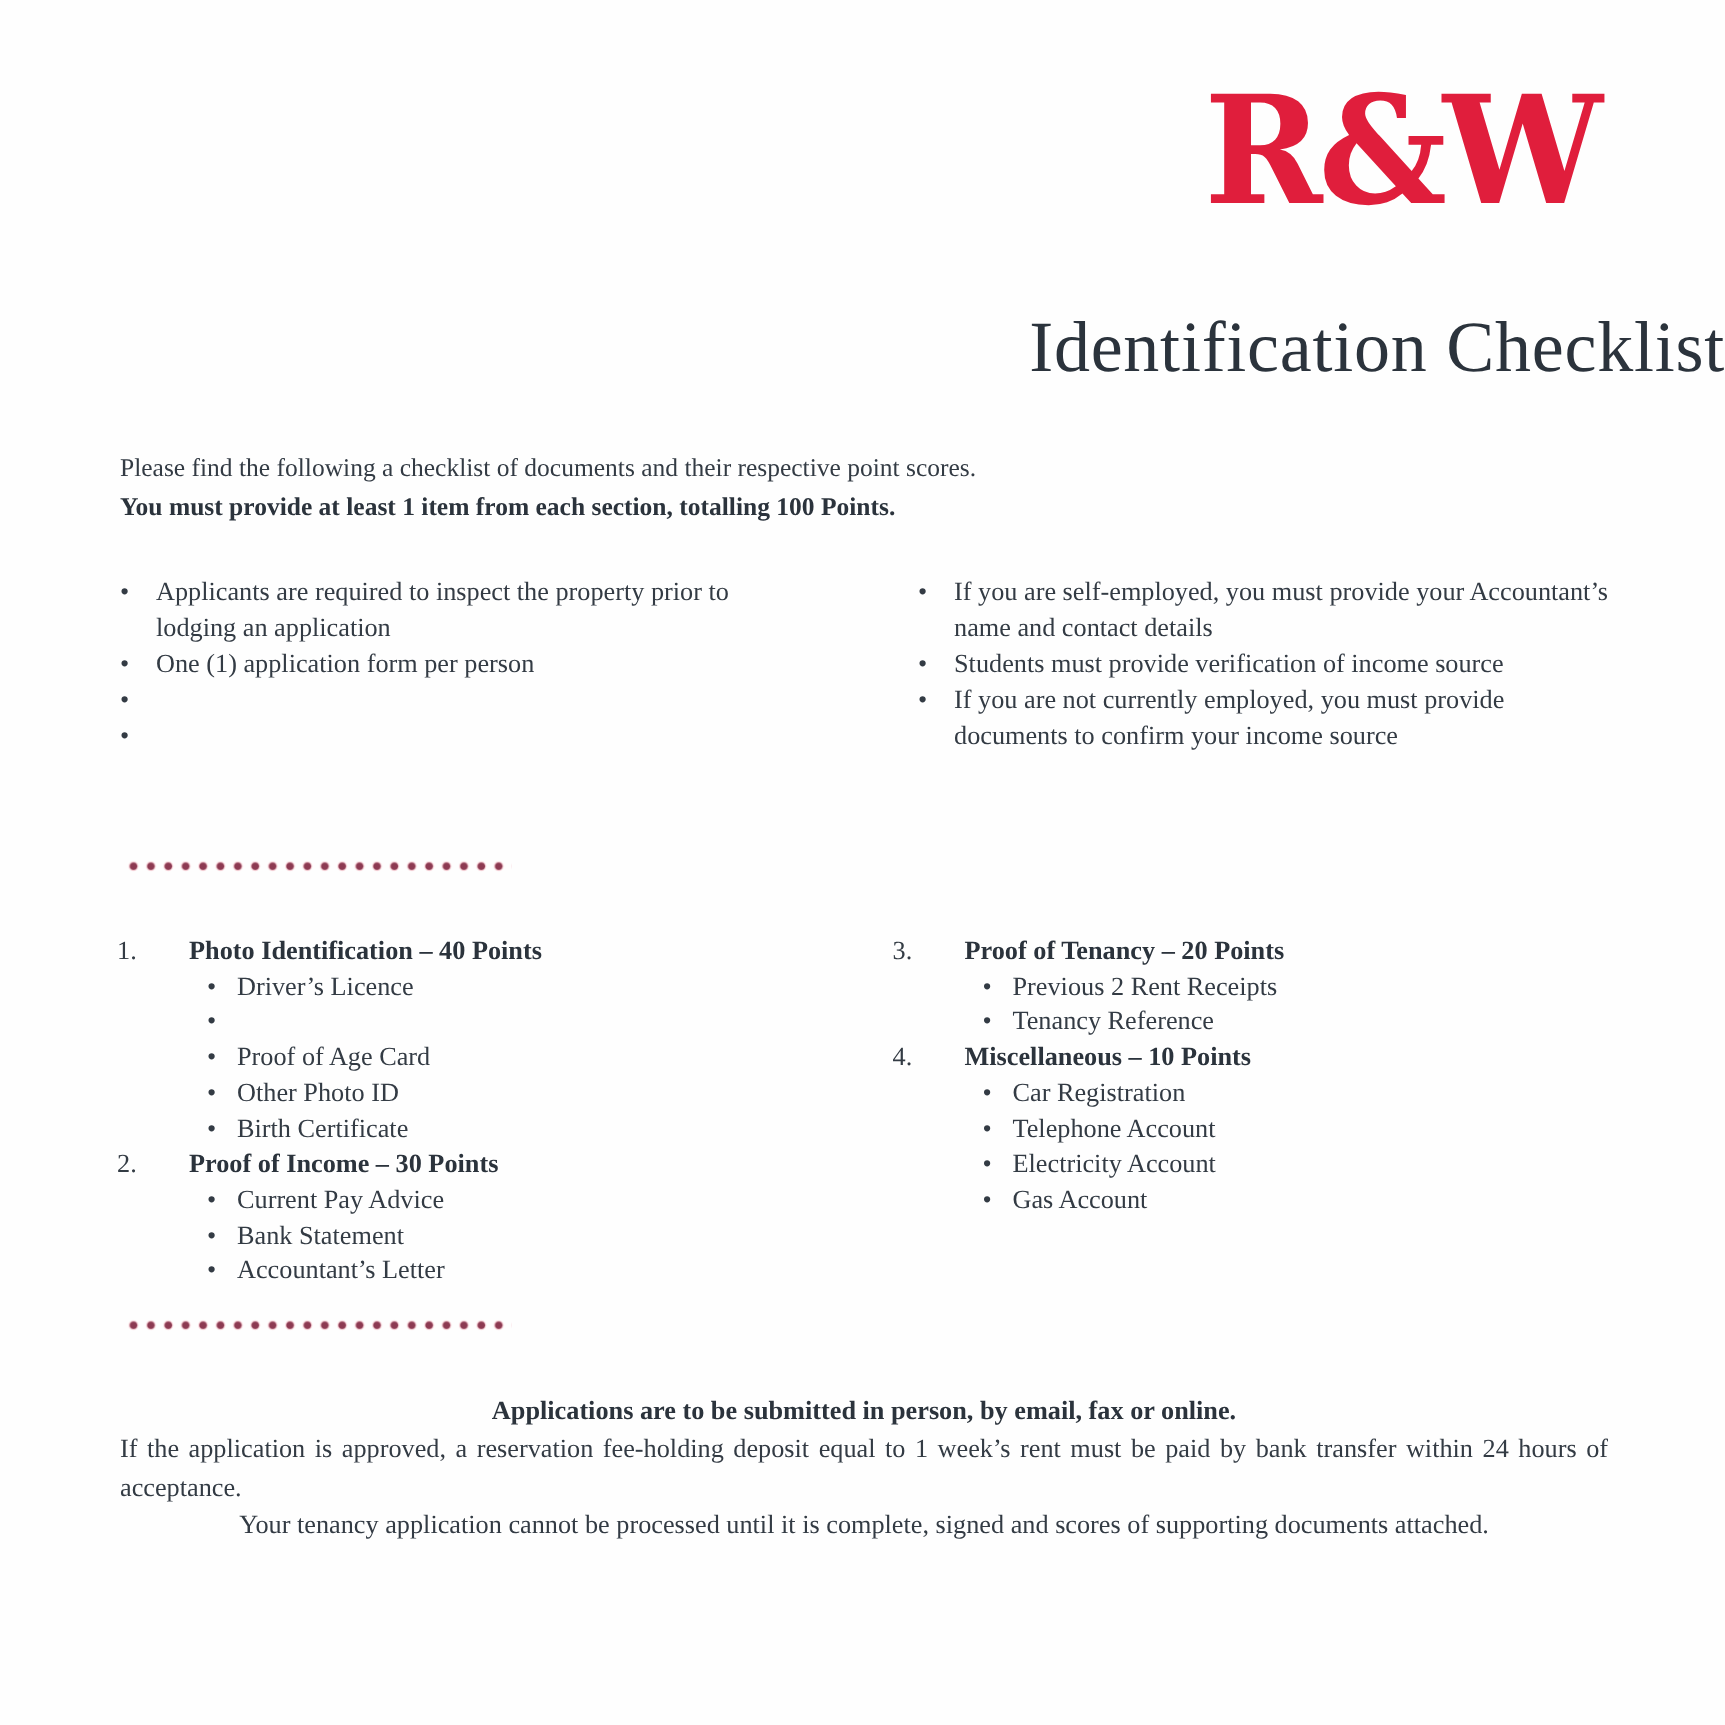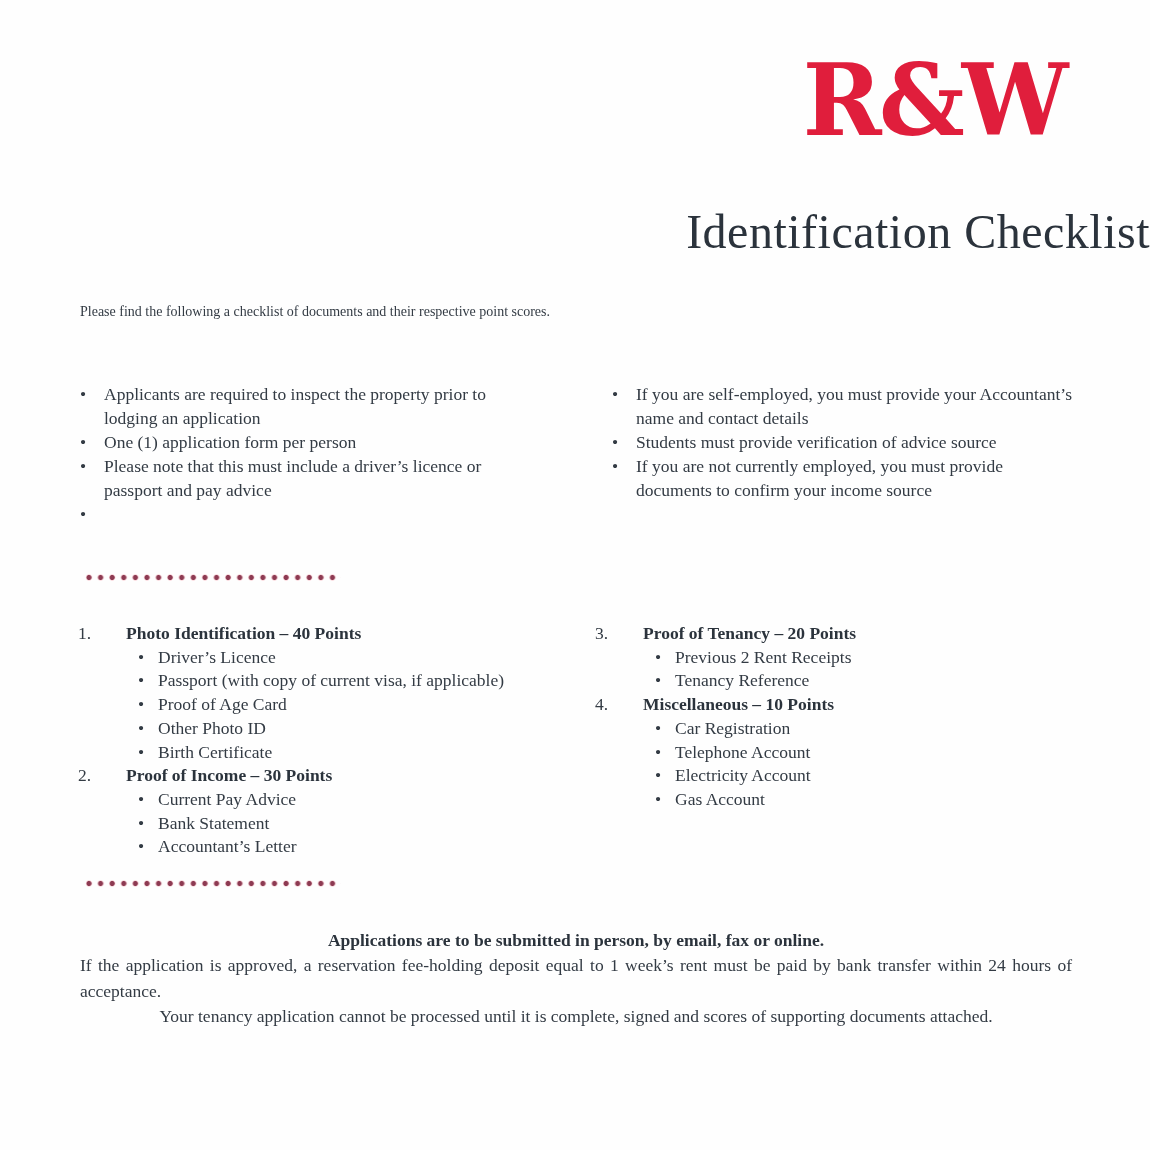--- a/index.html
+++ b/index.html
@@ -26,21 +26,21 @@
   .title{
     position:absolute;top:204px;left:0;right:0;
     margin:0;text-align:right;
     font-size:48px;font-weight:400;
     color:#2b333c;
     letter-spacing:0.5px;
   }
   
   .intro{
     position:absolute;left:80px;top:299px;
-    font-size:14px;line-height:26px;margin:0;
+    font-size:17px;line-height:26px;margin:0;
   }
   .intro .bold-line{font-weight:bold;color:#2b333c;}
   
   .notes{
     position:absolute;left:80px;top:382px;
     display:flex;
   }
   .notes ul{list-style:none;margin:0;padding:0;font-size:17.5px;line-height:24px;}
   .notes ul.col-left{width:532px;}
   .notes ul.col-right{width:470px;}
@@ -84,48 +84,48 @@
 <body>
 
 <div class="page">
 
   <div class="logo">R&amp;W</div>
 
   <h1 class="title">Identification Checklist</h1>
 
   <p class="intro">
     <span>Please find the following a checklist of documents and their respective point scores.</span><br>
+    <span class="bold-line">You must provide at least 1 item from each section, totalling 100 Points.</span>
   </p>
 
   <div class="notes">
     <ul class="col-left">
       <li>
           <span class="bullet">•</span>
           <span class="text">Applicants are required to inspect the property prior to lodging an application</span>
         </li>
       <li>
           <span class="bullet">•</span>
           <span class="text">One (1) application form per person</span>
         </li>
       <li>
           <span class="bullet">•</span>
-          <span class="text">Please note that this must include a driver’s licence or passport and pay advice</span>
         </li>
       <li>
           <span class="bullet">•</span>
         </li>
     </ul>
     <ul class="col-right">
       <li>
           <span class="bullet">•</span>
           <span class="text">If you are self-employed, you must provide your Accountant’s name and contact details</span>
         </li>
       <li>
           <span class="bullet">•</span>
-          <span class="text">Students must provide verification of advice source</span>
+          <span class="text">Students must provide verification of income source</span>
         </li>
       <li>
           <span class="bullet">•</span>
           <span class="text">If you are not currently employed, you must provide documents to confirm your income source</span>
         </li>
     </ul>
   </div>
 
   <div class="dots first"></div>
 
@@ -137,21 +137,20 @@
           <span class="sec-num">1.</span>
           <span class="sec-title">Photo Identification – 40 Points</span>
         </div>
         <ul>
           <li>
               <span class="bullet">•</span>
               <span class="text">Driver’s Licence</span>
             </li>
           <li>
               <span class="bullet">•</span>
-              <span class="text">Passport (with copy of current visa, if applicable)</span>
             </li>
           <li>
               <span class="bullet">•</span>
               <span class="text">Proof of Age Card</span>
             </li>
           <li>
               <span class="bullet">•</span>
               <span class="text">Other Photo ID</span>
             </li>
           <li>

